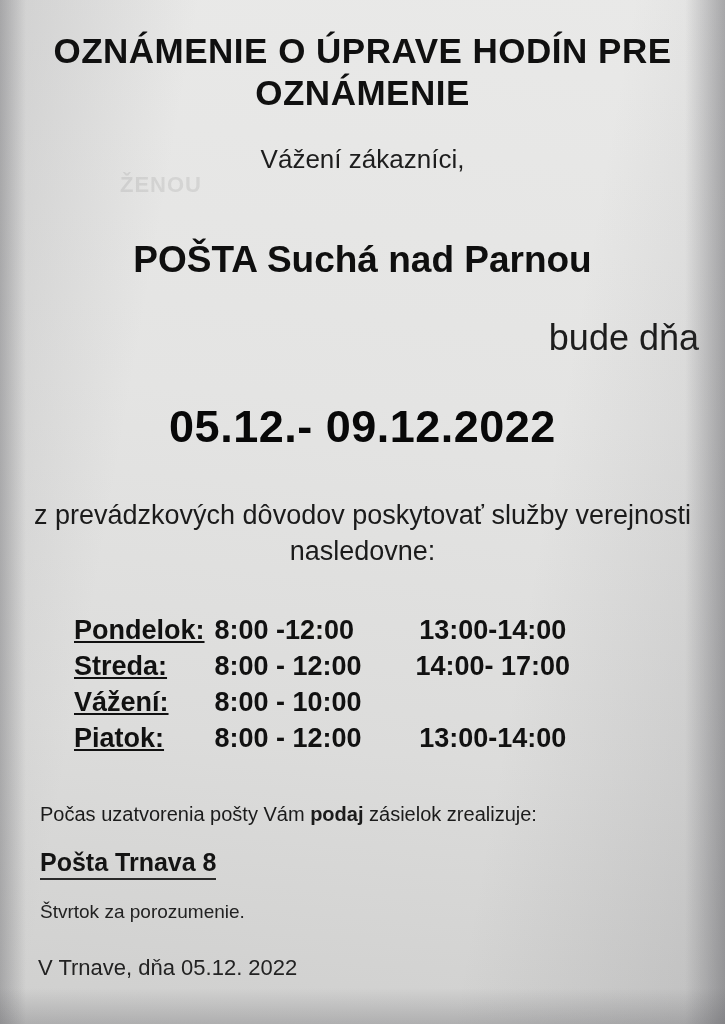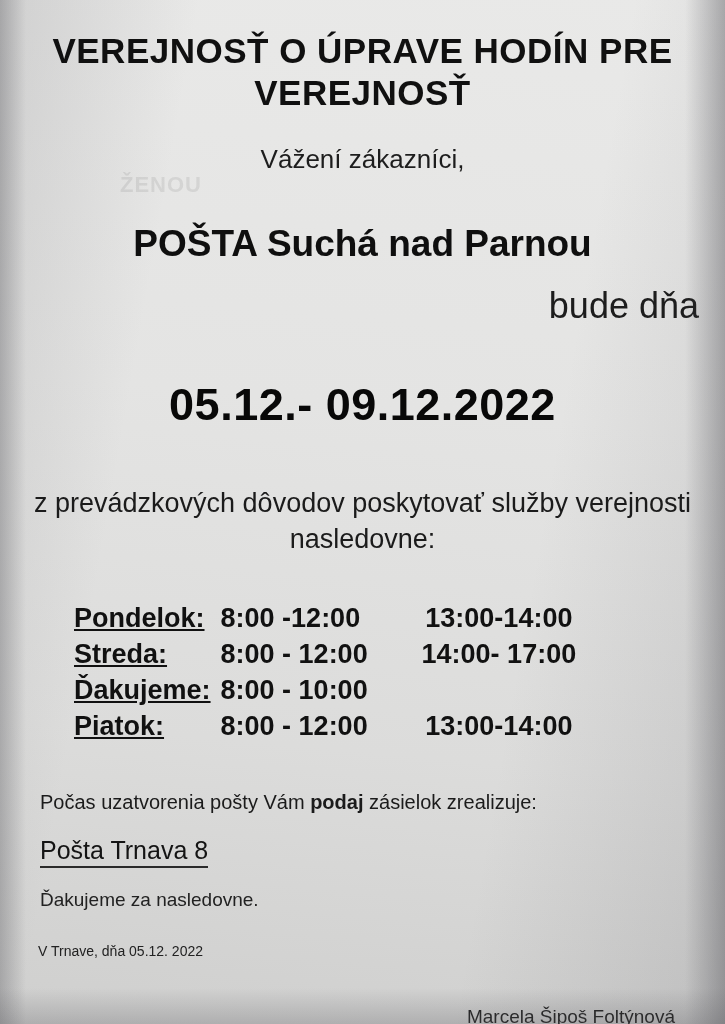--- a/index.html
+++ b/index.html
@@ -51,37 +51,37 @@
   }
   .salutation {
     margin: 0;
     padding-top: 30px;
     text-align: center;
     font-size: 26px;
     font-weight: 400;
     color: #1d1d1d;
   }
   .office {
-    margin: 0;
+    margin: 16px;
     padding-top: 48px;
     text-align: center;
     font-size: 37px;
     font-weight: 700;
     color: #0f0f0f;
   }
   .subline {
     margin: 0;
     padding-top: 20px;
     text-align: right;
     font-size: 36px;
     font-weight: 400;
     color: #1d1d1d;
   }
   .dates {
-    margin: 10px;
+    margin: 0;
     padding-top: 42px;
     text-align: center;
     font-size: 45px;
     font-weight: 700;
     letter-spacing: 0.5px;
     color: #080808;
   }
   .reason {
     margin: 0;
     padding-top: 44px;
@@ -122,38 +122,38 @@
     padding: 46px 0 0 14px;
     font-size: 20px;
     font-weight: 400;
     color: #1b1b1b;
   }
   .notice b { font-weight: 700; }
   .alt-office {
     margin: 0;
     padding: 22px 0 0 14px;
     font-size: 25px;
-    font-weight: 400;
+    font-weight: 700;
     color: #141414;
   }
   .alt-office span {
     border-bottom: 2px solid #2a2a2a;
     padding-bottom: 2px;
   }
   .thanks {
     margin: 0;
     padding: 24px 0 0 14px;
     font-size: 19px;
     font-weight: 400;
     color: #222;
   }
   .place-date {
     margin: 0;
     padding: 32px 0 0 12px;
-    font-size: 14px;
+    font-size: 22px;
     font-weight: 400;
     color: #222;
   }
   .signature {
     margin: 0;
     padding: 44px 24px 0 0;
     text-align: right;
     font-size: 19px;
     line-height: 28px;
     font-weight: 400;
@@ -185,21 +185,21 @@
 <body>
 
 <div class="page">
 
   <div class="shadow-left"></div>
   <div class="shadow-right"></div>
   <div class="shadow-bottom"></div>
 
   <div class="ghost">ŽENOU</div>
 
-  <h1 class="title">VEREJNOSŤ O ÚPRAVE HODÍN PRE VEREJNOSŤ</h1>
+  <h1 class="title">OZNÁMENIE O ÚPRAVE HODÍN PRE OZNÁMENIE</h1>
 
   <p class="salutation">Vážení zákazníci,</p>
 
   <p class="office">POŠTA Suchá nad Parnou</p>
 
   <p class="subline">bude dňa</p>
 
   <p class="dates">05.12.- 09.12.2022</p>
 
   <p class="reason">z prevádzkových dôvodov poskytovať služby verejnosti nasledovne:</p>
@@ -210,41 +210,41 @@
         <td class="day">Pondelok:</td>
         <td class="slot1">8:00 -12:00</td>
         <td class="slot2">13:00-14:00</td>
       </tr>
       <tr>
         <td class="day">Streda:</td>
         <td class="slot1">8:00 - 12:00</td>
         <td class="slot2">14:00- 17:00</td>
       </tr>
       <tr>
-        <td class="day">Ďakujeme:</td>
+        <td class="day">Vážení:</td>
         <td class="slot1">8:00 - 10:00</td>
         <td class="slot2"></td>
       </tr>
       <tr>
         <td class="day">Piatok:</td>
         <td class="slot1">8:00 - 12:00</td>
         <td class="slot2">13:00-14:00</td>
       </tr>
     </tbody>
   </table>
 
   <p class="notice">
     <span>Počas uzatvorenia pošty Vám </span><b>podaj</b><span> zásielok zrealizuje:</span>
   </p>
 
   <p class="alt-office">
     <span>Pošta Trnava 8</span>
   </p>
 
-  <p class="thanks">Ďakujeme za nasledovne.</p>
+  <p class="thanks">Štvrtok za porozumenie.</p>
 
   <p class="place-date">V Trnave, dňa 05.12. 2022</p>
 
   <div class="signature">
     <div>Marcela Šipoš Foltýnová</div>
 
   </div>
 
 </div>
 

